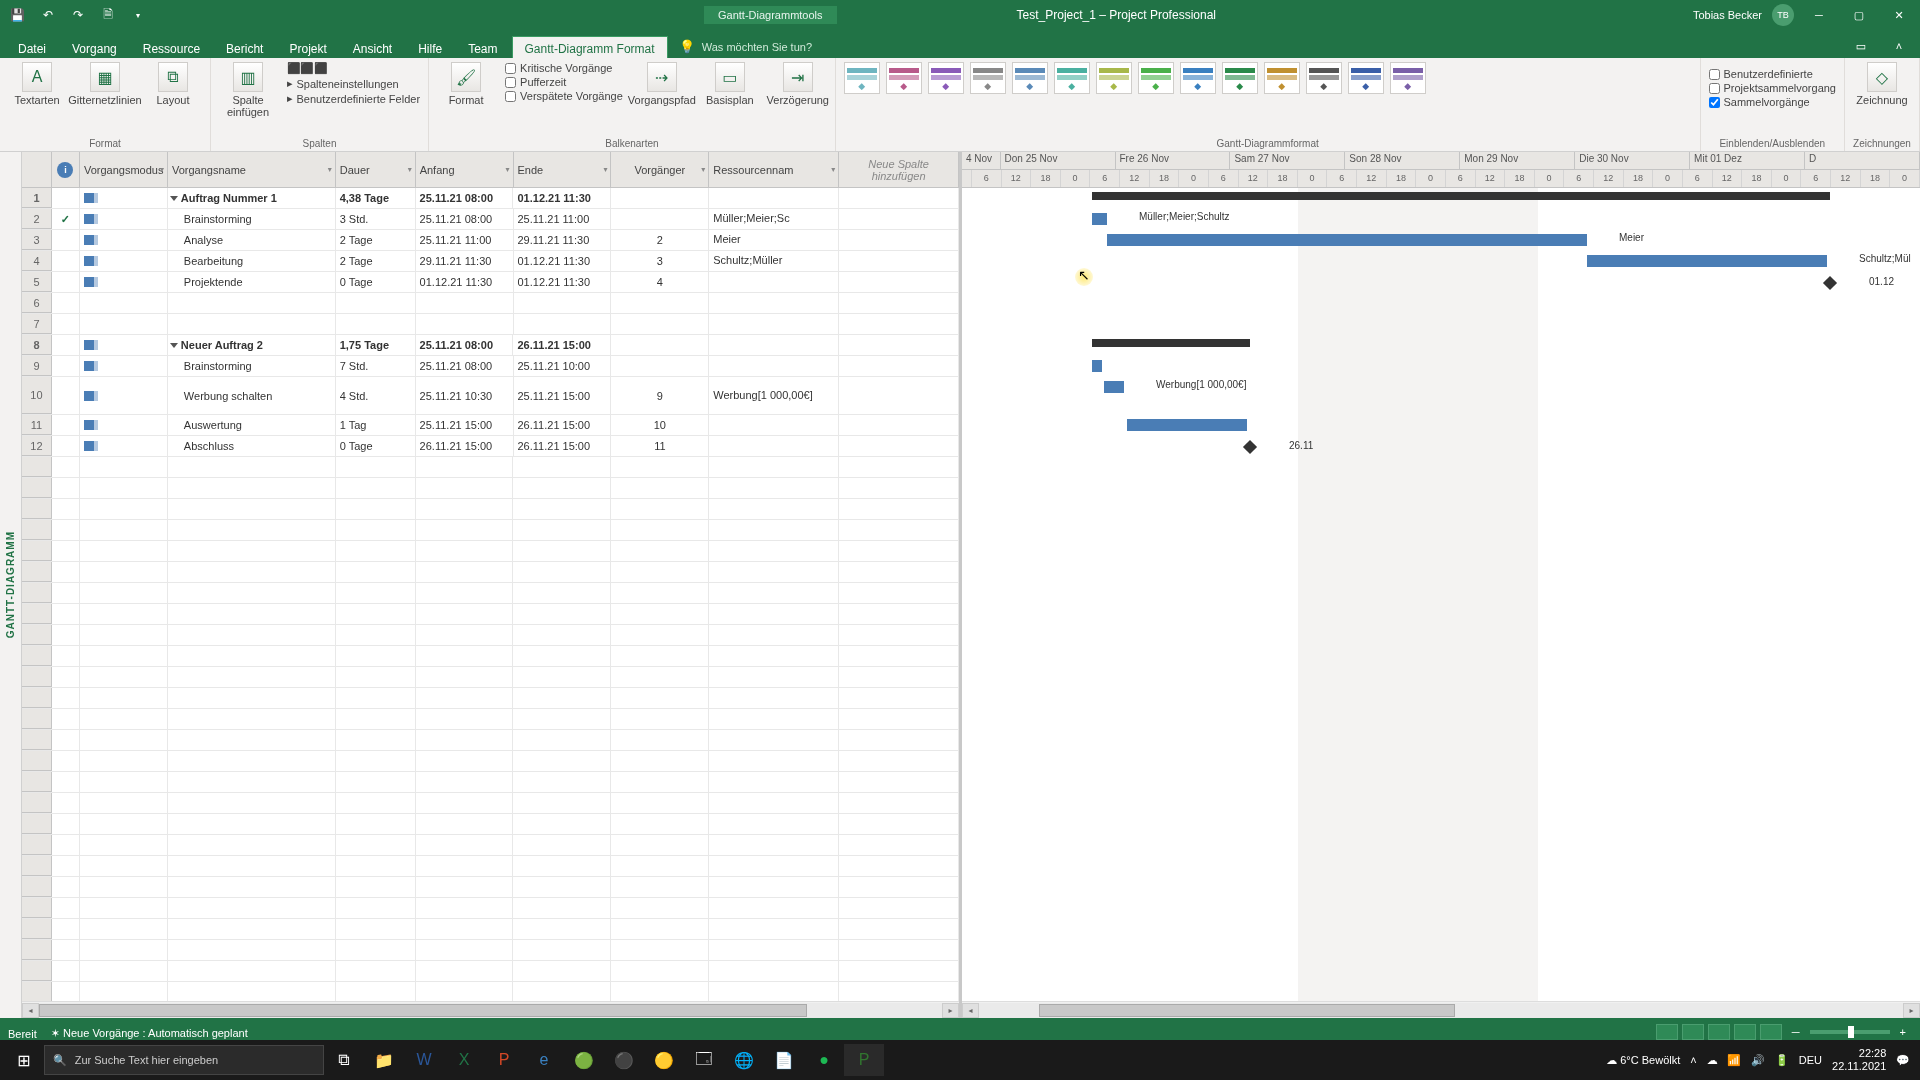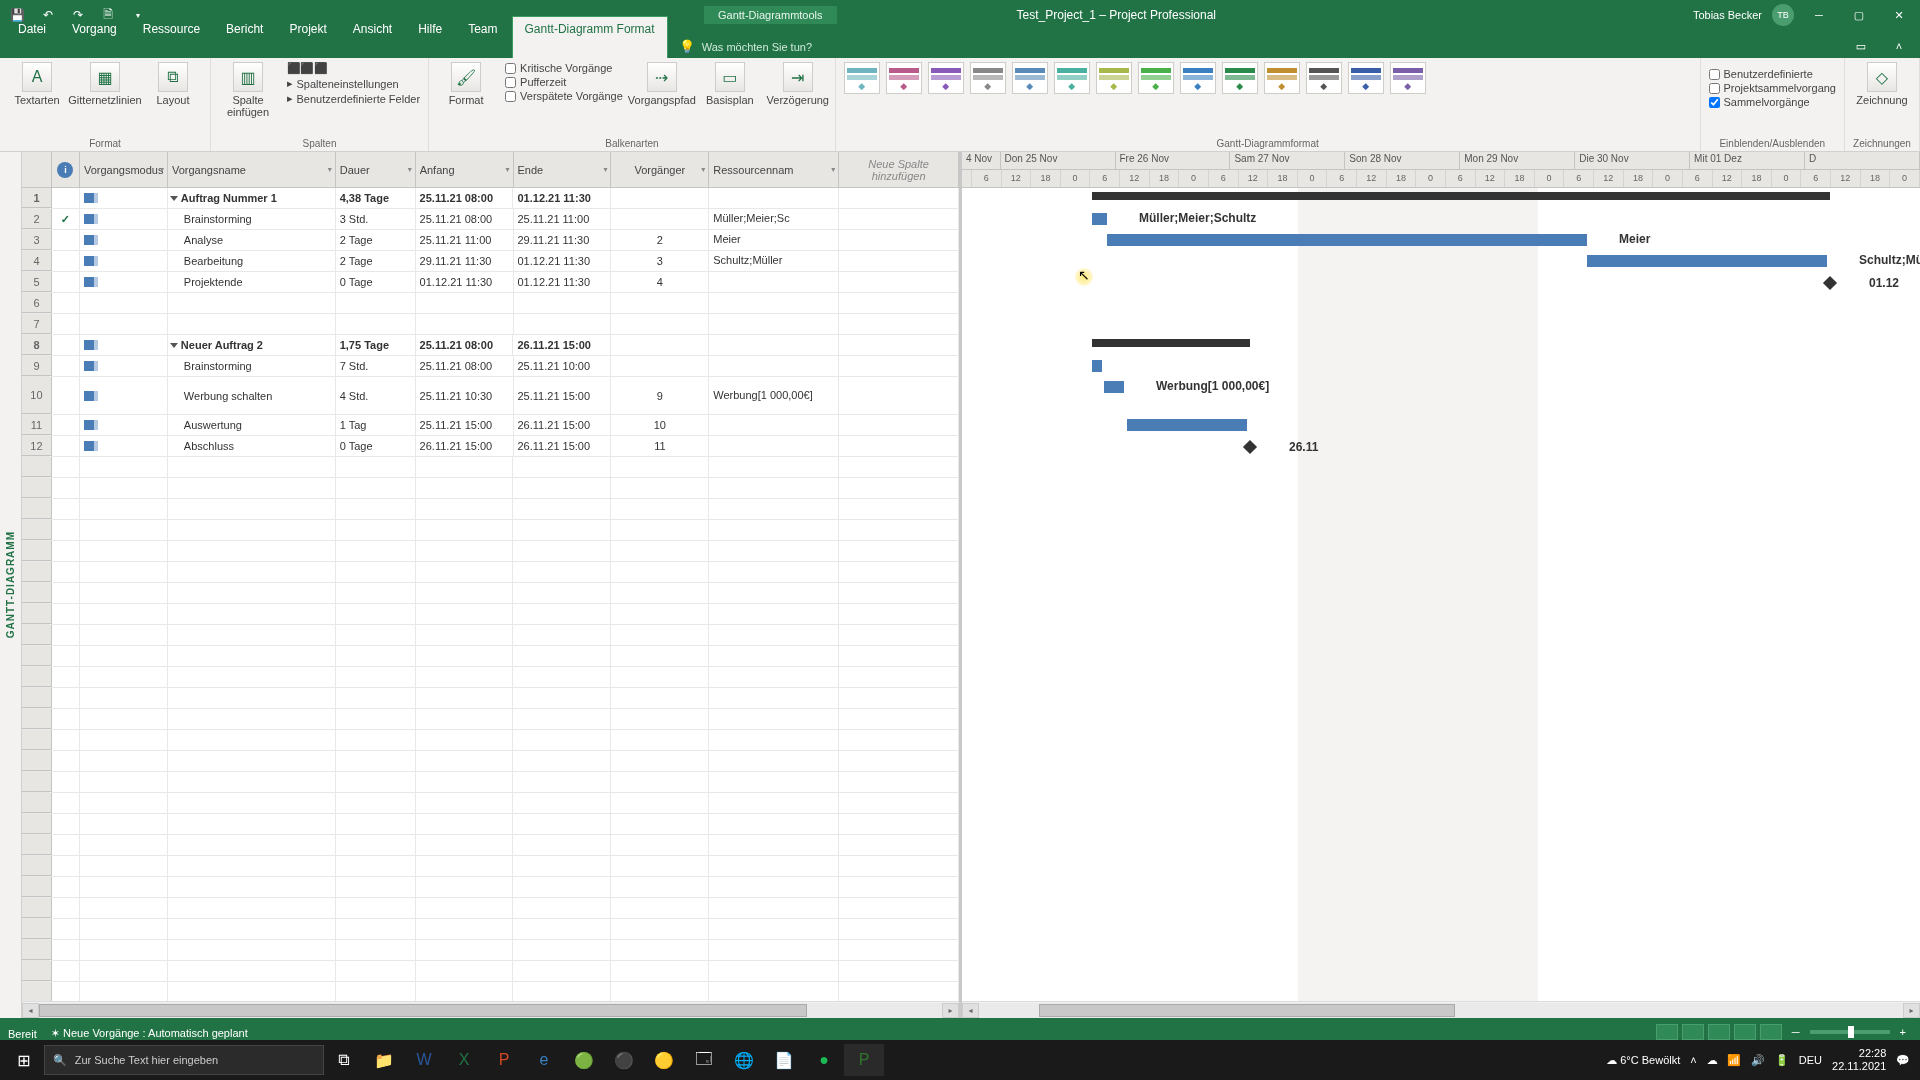--- a/index.html
+++ b/index.html
@@ -12,21 +12,21 @@
 .title-center { position: absolute; left: 0; right: 0; text-align: center; pointer-events: none; }
 .title-center-inner { display: inline-flex; align-items: center; gap: 180px; }
 .title-tools { background: #2f8a57; padding: 3px 14px; color: #e8f5ee; font-size: 11px; }
 .title-doc { color: #fff; font-size: 12px; }
 .title-right { margin-left: auto; display: flex; align-items: center; gap: 10px; padding-right: 6px; }
 .user-badge { width: 22px; height: 22px; border-radius: 50%; background: #4a9d6f; display: flex; align-items: center; justify-content: center; font-size: 9px; color: #fff; }
 .winbtn { width: 30px; height: 24px; display: flex; align-items: center; justify-content: center; color: #fff; font-size: 11px; }
 
 
 .ribtabs { height: 28px; background: #217346; display: flex; align-items: flex-end; padding-left: 6px; gap: 2px; position: relative; }
-.ribtab { padding: 5px 12px 22px; color: #fff; font-size: 12px; cursor: pointer; }
+.ribtab { padding: 5px 12px 2px; color: #fff; font-size: 12px; cursor: pointer; }
 .ribtab.context { color: #d9f0e3; border: 1px solid #3a9a62; border-bottom: none; }
 .ribtab.context.active { background: #f3f2f1; color: #217346; }
 .tell-me { display: flex; align-items: center; gap: 6px; padding: 4px 10px; color: #d0ead9; }
 .tell-me .bulb { font-size: 13px; }
 .rib-right { position: absolute; right: 6px; top: 4px; display: flex; gap: 8px; }
 
 
 .ribbon { height: 94px; background: #f3f2f1; border-bottom: 1px solid #d0d0d0; display: flex; }
 .rgroup { border-right: 1px solid #e0ddda; display: flex; flex-direction: column; justify-content: space-between; padding: 4px 8px 2px; }
 .rgroup .glabel { text-align: center; font-size: 10px; color: #666; padding-top: 2px; }
@@ -80,21 +80,21 @@
 .ts-bot div { border-right: 1px solid #d4d4d4; font-size: 9px; color: #666; text-align: center; display: flex; align-items: center; justify-content: center; }
 
 
 .gbars { flex: 1; position: relative; background: #fff; }
 .gstripe { position: absolute; top: 0; bottom: 0; background: #f4f3f2; }
 .bar { position: absolute; height: 12px; background: #4a7db5; top: 4px; }
 .bar.summary { height: 8px; background: #333; top: 4px; }
 .bar.summary::before, .bar.summary::after { content: ""; position: absolute; top: 0; width: 0; height: 0; border-top: 8px solid #333; }
 .bar.summary::before { left: 0; border-right: 5px solid transparent; }
 .bar.summary::after { right: 0; border-left: 5px solid transparent; }
-.bar-label { position: absolute; font-size: 12px; color: #333; white-space: nowrap; font-weight: 700; padding-left: 28px; }
+.bar-label { position: absolute; font-size: 10px; color: #333; white-space: nowrap; font-weight: 400; padding-left: 28px; }
 .milestone { position: absolute; width: 10px; height: 10px; background: #333; transform: rotate(45deg); }
 .bar-prog { position:absolute; left:0; top:3px; height:6px; background:#2c5a8c; }
 .cursor-highlight { position: absolute; width: 18px; height: 18px; border-radius: 50%; background: radial-gradient(rgba(255,230,100,0.9), rgba(255,230,100,0)); }
 .cursor-arrow { position: absolute; font-size: 14px; color: #000; }
 
 
 .hscroll { height: 17px; background: #f0f0f0; border-top: 1px solid #ddd; display: flex; align-items: center; }
 .hscroll .sbtn { width: 17px; height: 15px; background: #e0e0e0; border: 1px solid #ccc; display: flex; align-items: center; justify-content: center; font-size: 8px; color: #666; }
 .hscroll .strack { flex: 1; height: 15px; background: #eaeaea; position: relative; }
 .hscroll .sthumb { position: absolute; height: 13px; top: 1px; background: #c8c8c8; border: 1px solid #aaa; }

